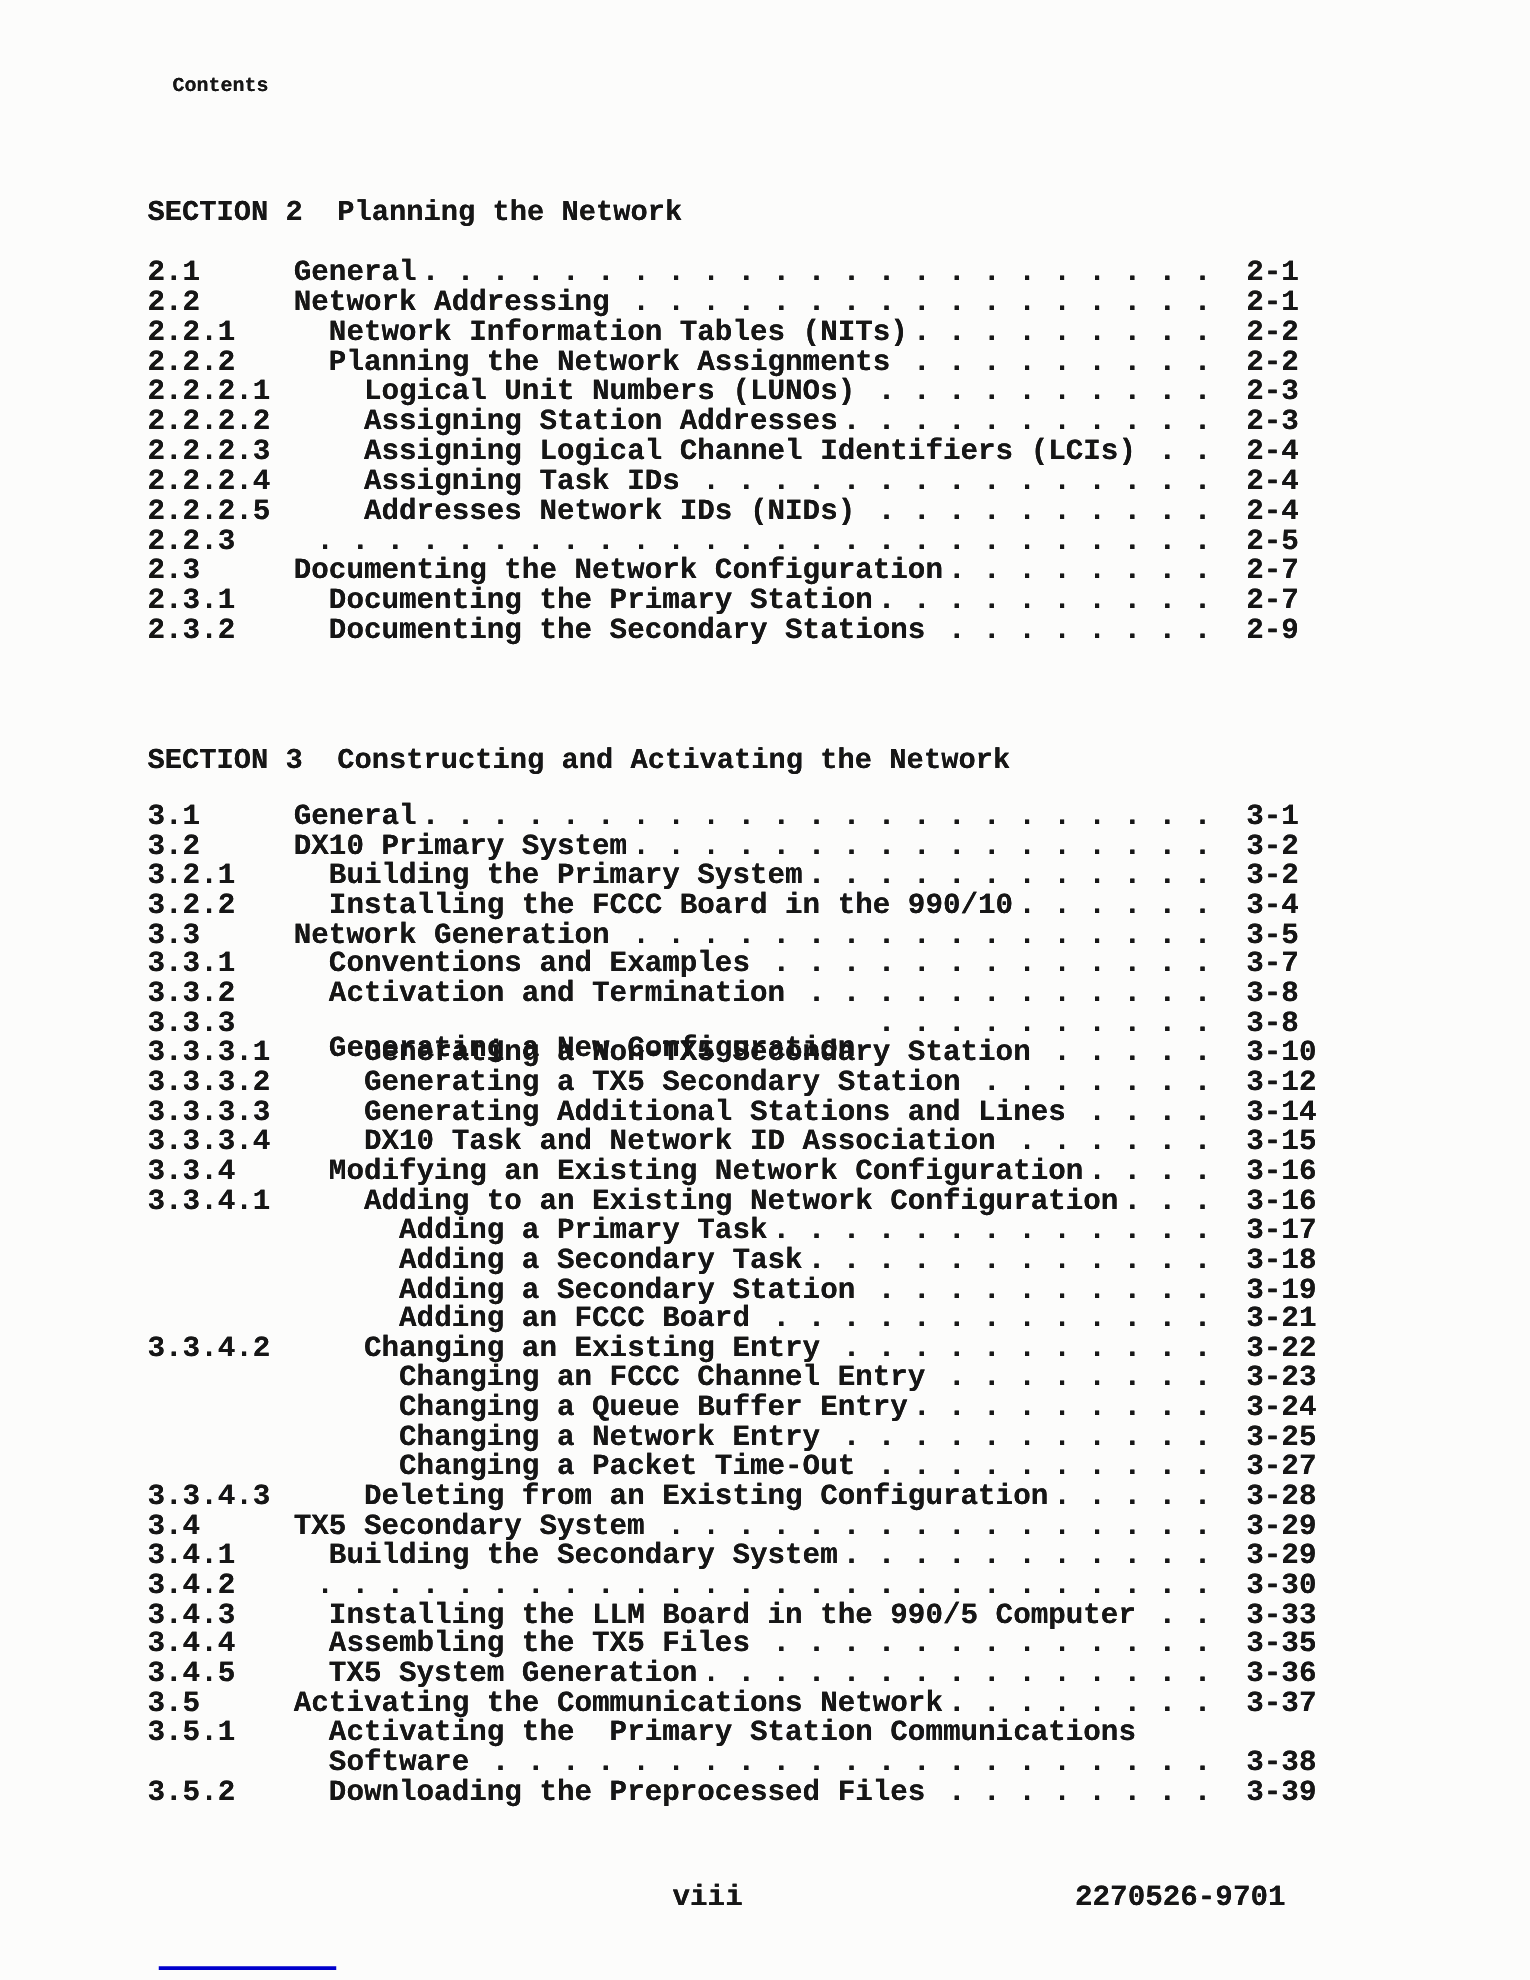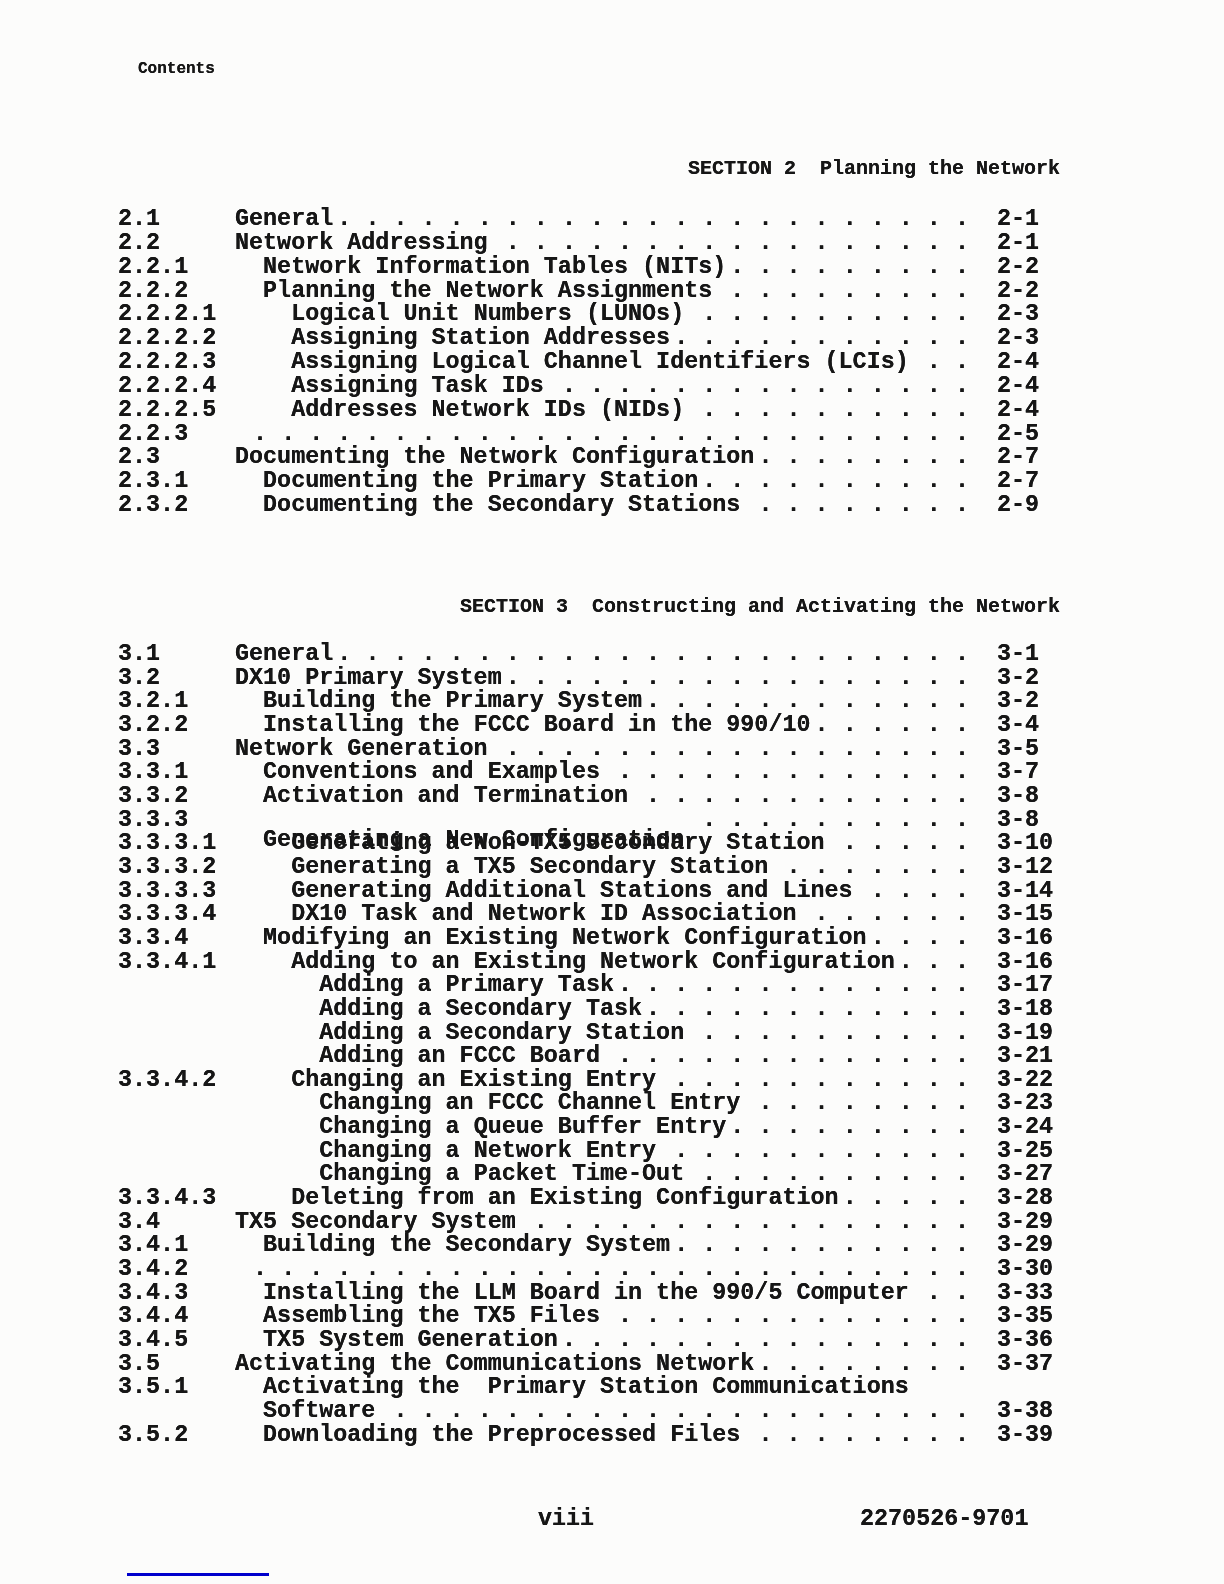--- a/index.html
+++ b/index.html
@@ -13,21 +13,21 @@
     color:#161616;
     overflow:hidden;
     text-shadow:0 0 0.5px currentColor;
   }
   .hdr-label {
     position:absolute; left:118px; top:60px;
     font-size:16px; white-space:pre;margin-left:20px;
   }
   .section-heading {
     position:absolute; left:118px; width:942px;
-    text-align:right; font-size:20px; white-space:pre;
+    text-align:left; font-size:23px; white-space:pre;
   }
   #sec0-heading { top:157px; }
   #sec1-heading { top:595px; }
   .rows {
     position:absolute; left:118px; width:942px;
     font-size:23.4px;
   }
   #sec0-rows { top:208px; }
   #sec1-rows { top:643px; }
   .row { display:flex; }

